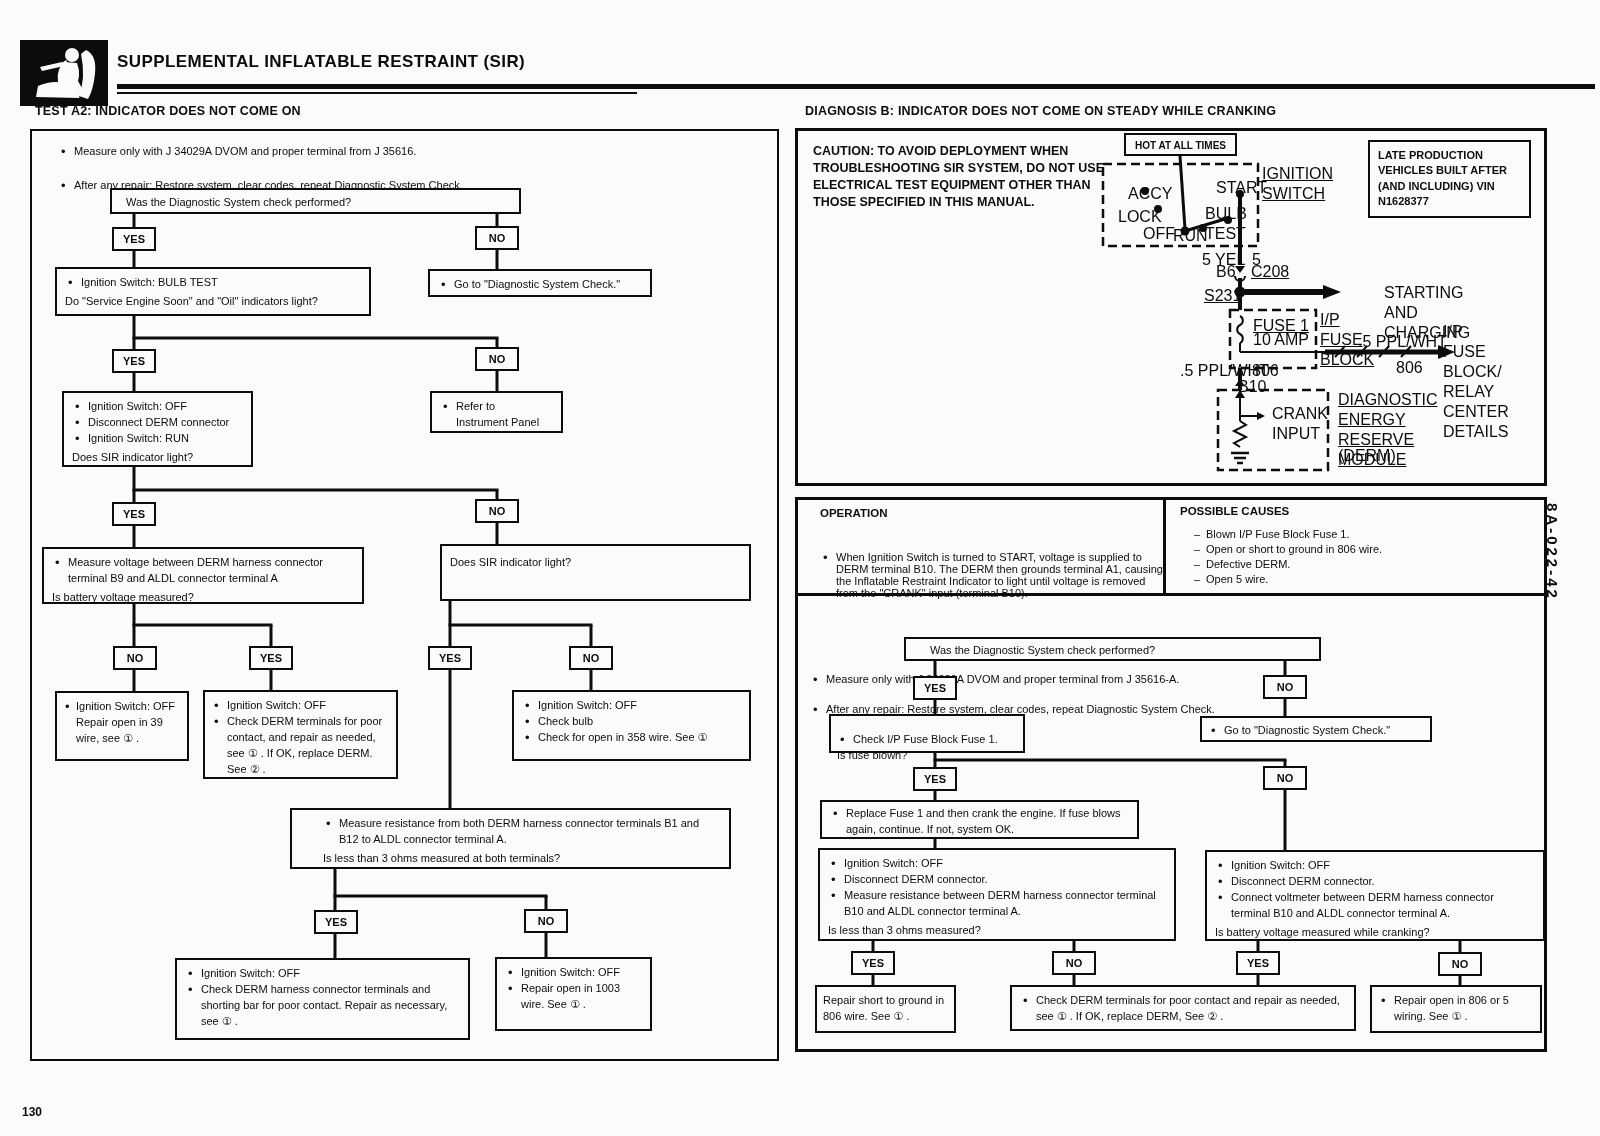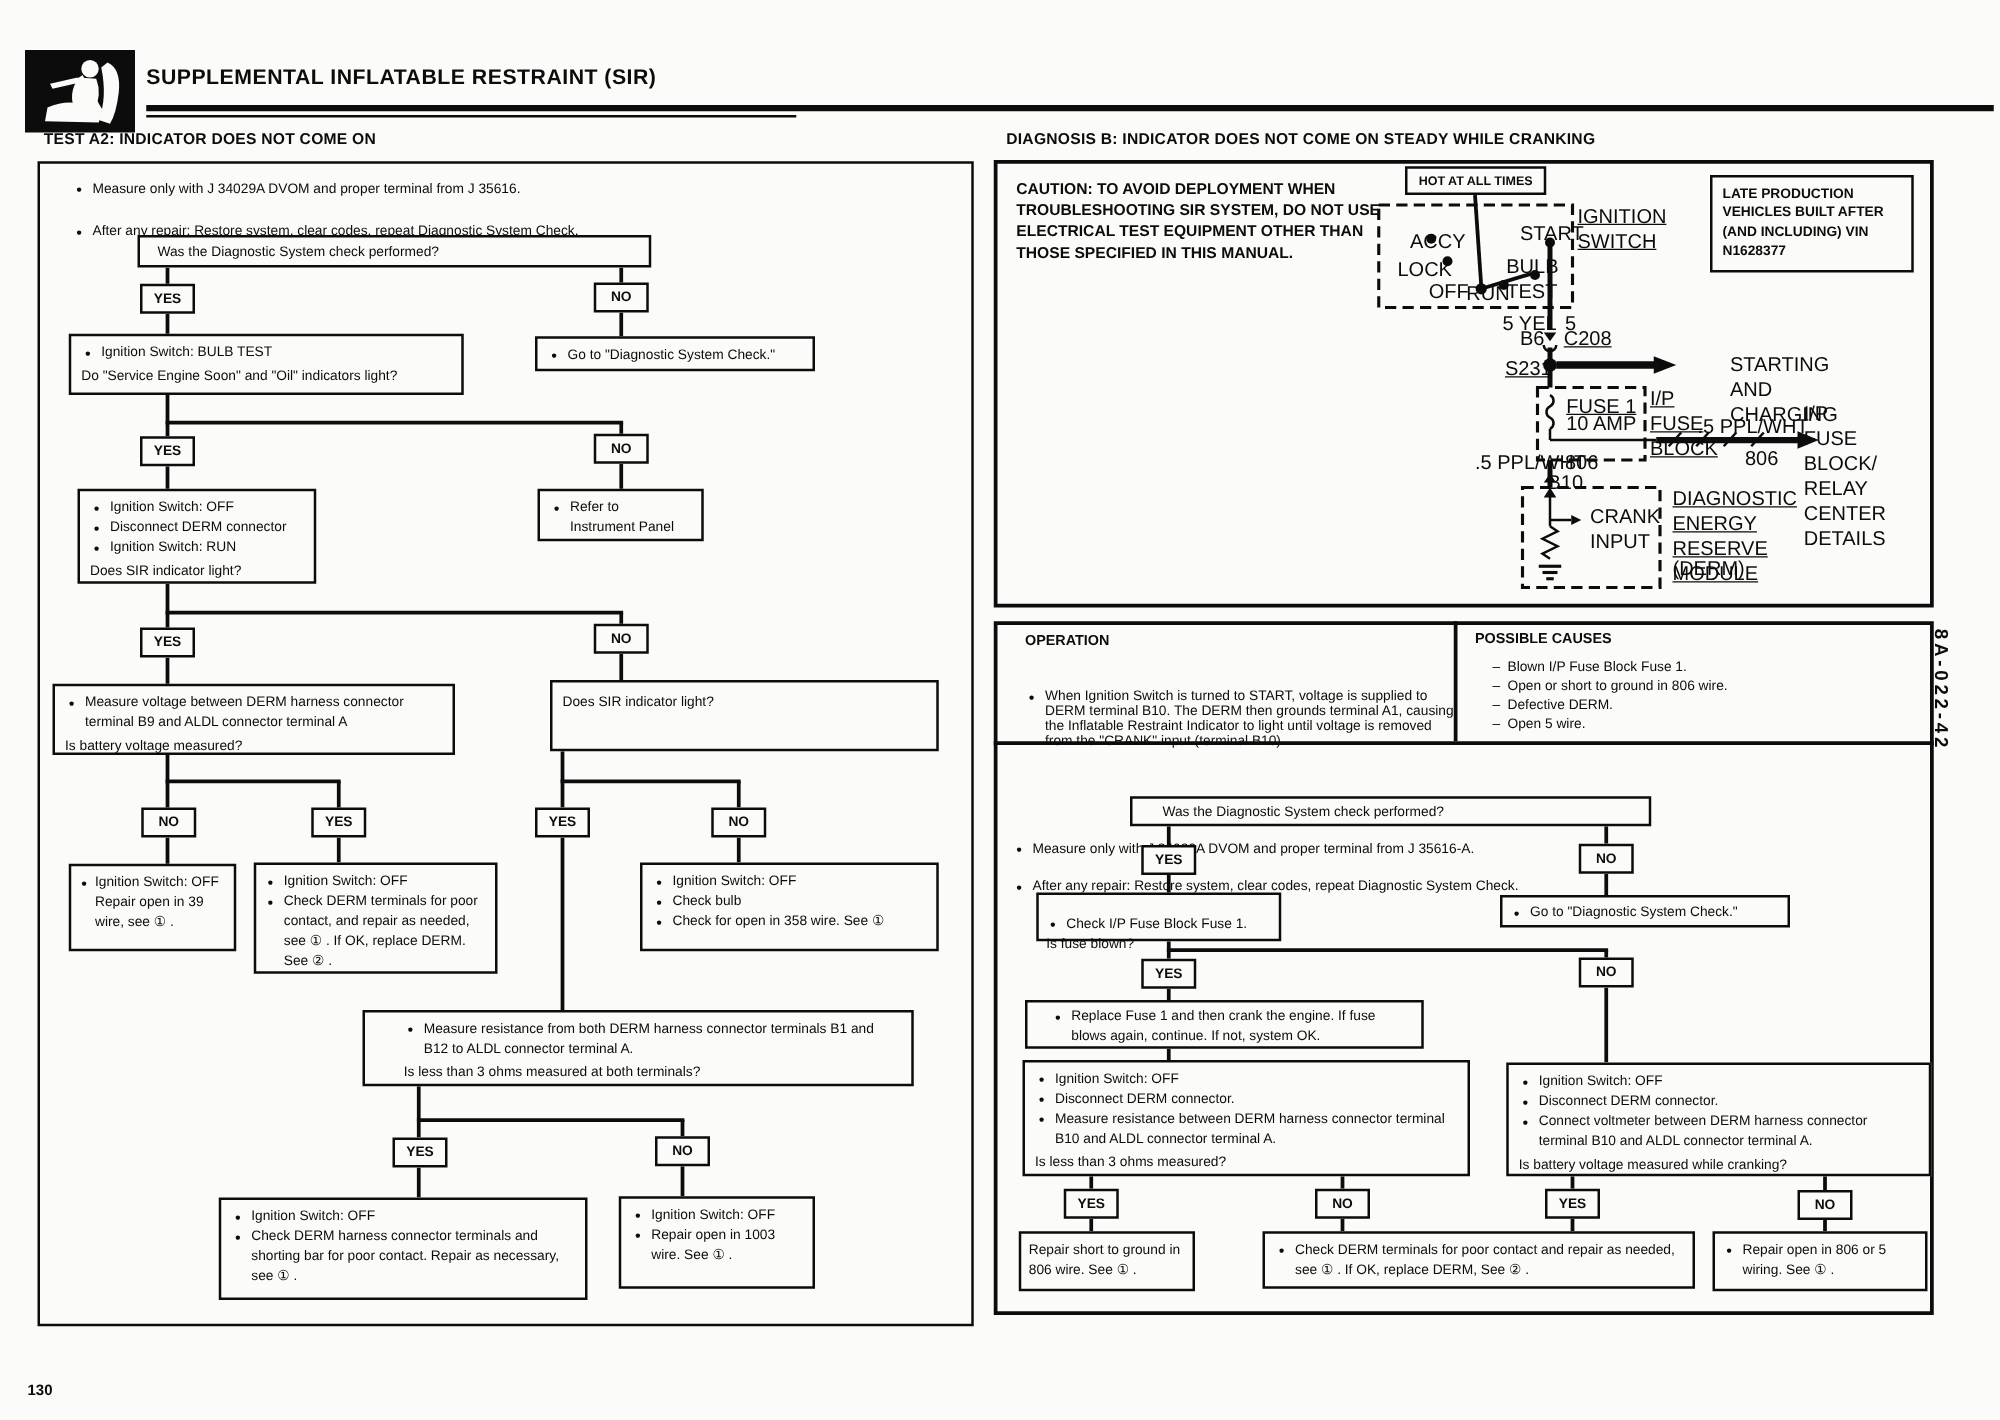--- a/index.html
+++ b/index.html
@@ -287,21 +287,21 @@
     <div class="li">Check I/P Fuse Block Fuse 1.</div>
     <div>Is fuse blown?</div>
   </div>
   <div class="box" style="left:1200px;top:716px;width:232px;height:26px;padding:5px 6px;">
     <div class="li">Go to "Diagnostic System Check."</div>
   </div>
 
   <div class="yn" style="left:913px;top:767px;">YES</div>
   <div class="yn" style="left:1263px;top:766px;">NO</div>
 
-  <div class="box" style="left:820px;top:800px;width:319px;height:39px;padding:4px 19px;">
+  <div class="box" style="left:820px;top:800px;width:319px;height:39px;padding:4px 8px;">
     <div class="li">Replace Fuse 1 and then crank the engine. If fuse blows again, continue. If not, system OK.</div>
   </div>
 
   <div class="box" style="left:818px;top:848px;width:358px;height:93px;">
     <div class="li">Ignition Switch: OFF</div>
     <div class="li">Disconnect DERM connector.</div>
     <div class="li">Measure resistance between DERM harness connector terminal B10 and ALDL connector terminal A.</div>
     <div class="q">Is less than 3 ohms measured?</div>
   </div>
   <div class="box" style="left:1205px;top:850px;width:340px;height:91px;">

